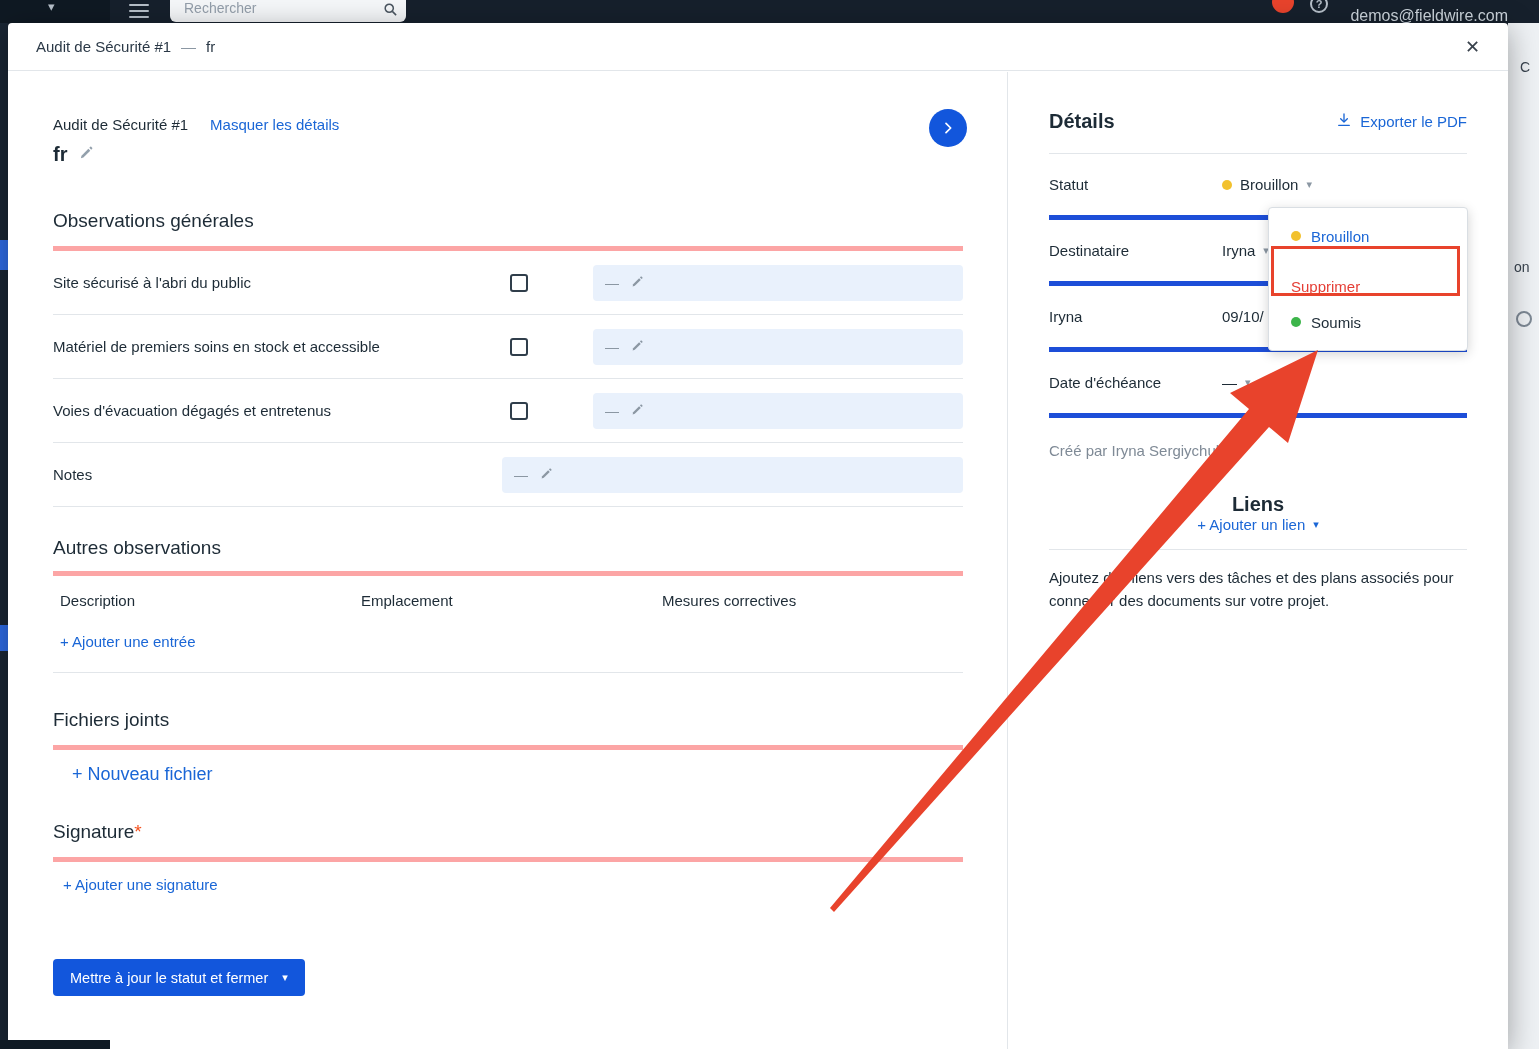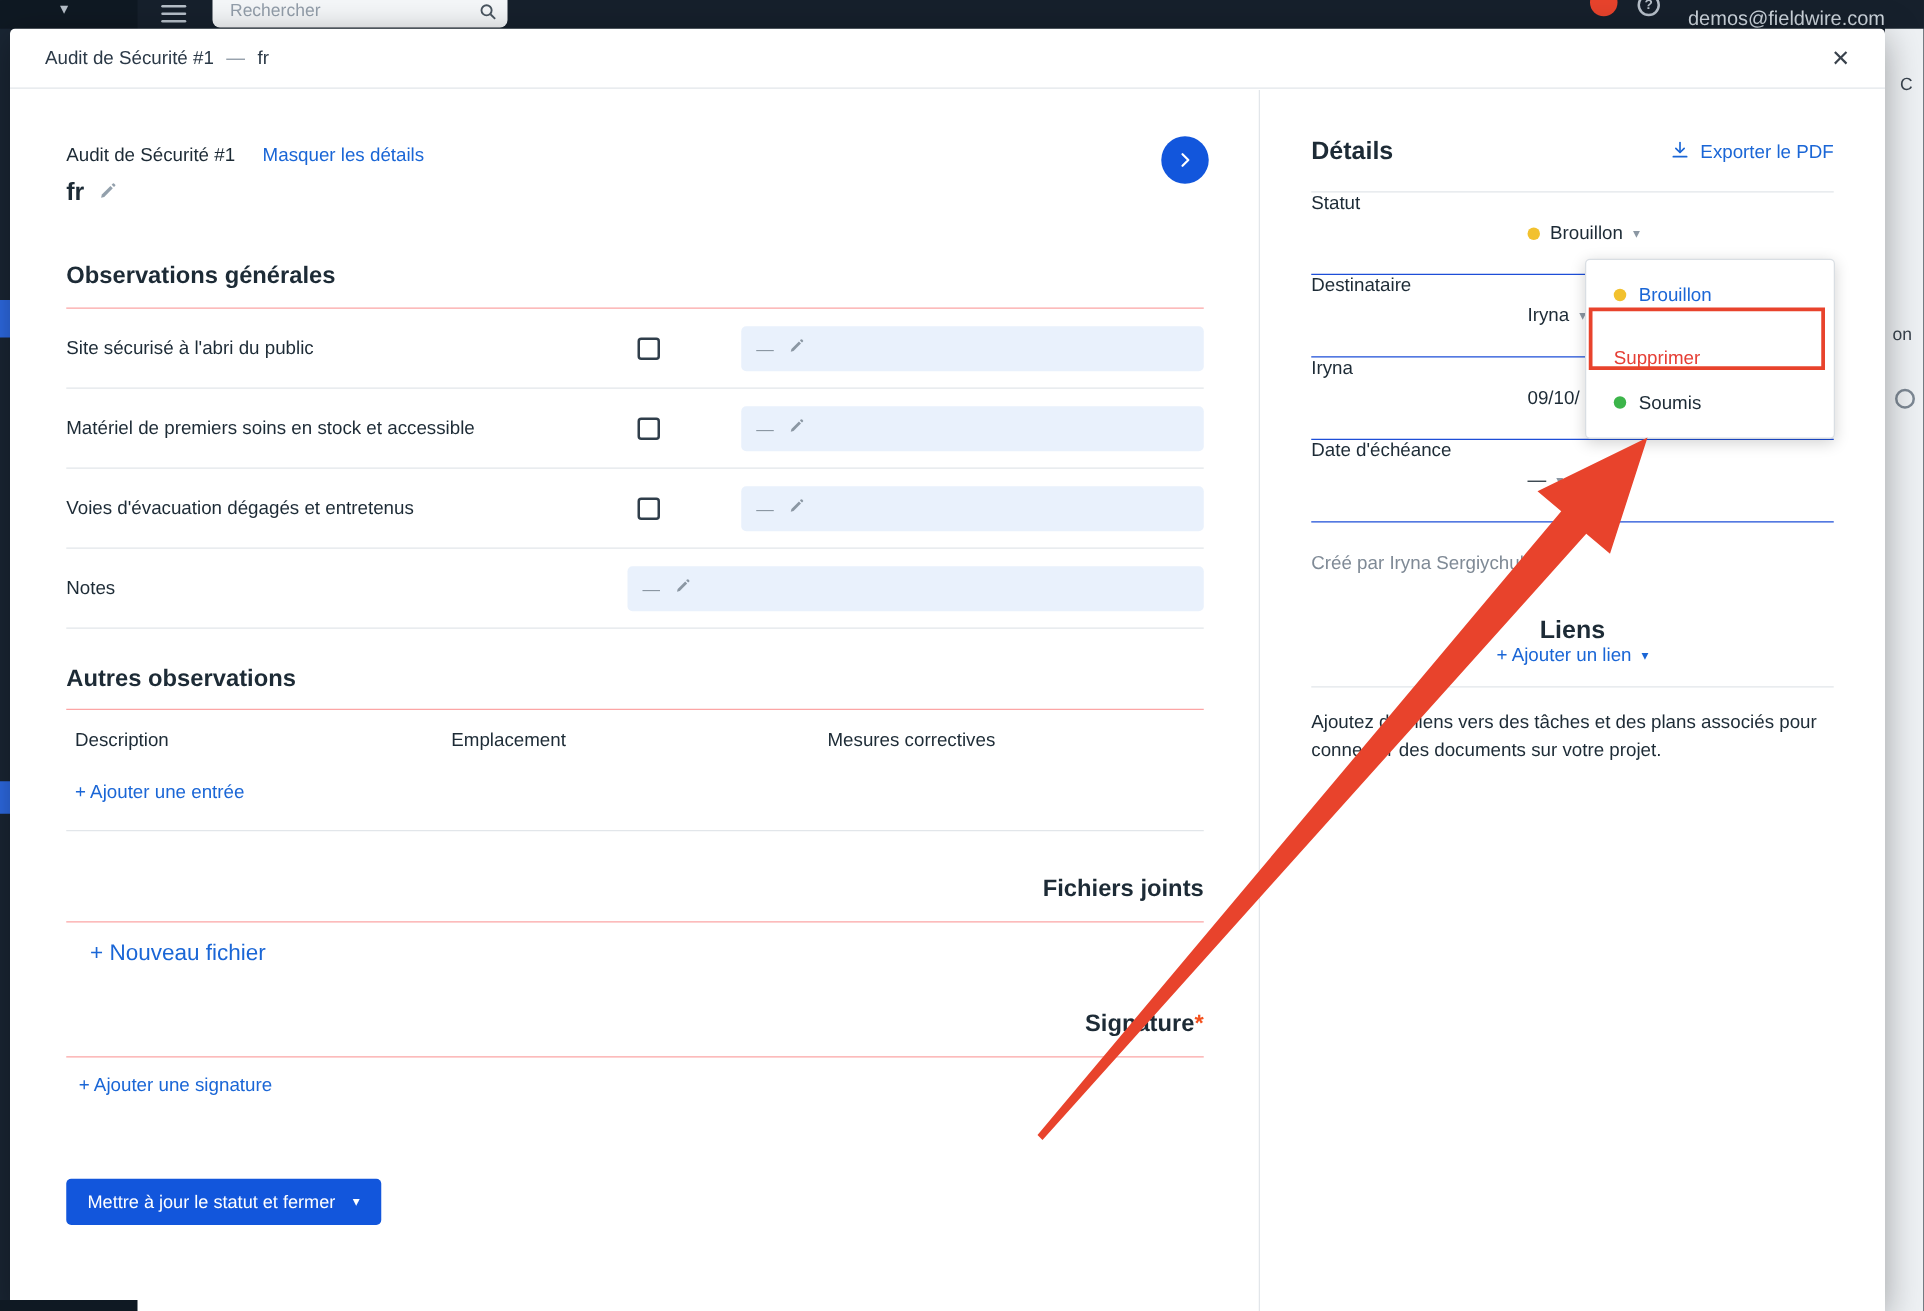--- a/index.html
+++ b/index.html
@@ -40,24 +40,24 @@
   
   .form-col { width:1000px; border-right:1px solid #e2e6ea; padding-left:45px; position:relative; overflow:hidden; }
   .form-inner { width:955px; padding-right:45px; }
   .form-head { padding-top:44px; }
   .title-row { display:flex; align-items:center; gap:22px; font-size:15px; color:#1d2b36; }
   .link { color:#1a66d6; cursor:pointer; }
   .name-row { margin-top:10px; display:flex; align-items:center; gap:12px; }
   .form-name { font-size:20px; font-weight:bold; color:#1d2b36; }
   .next-btn { position:absolute; left:921px; top:37px; width:38px; height:38px; border-radius:50%; background:#1256dc; display:flex; align-items:center; justify-content:center; cursor:pointer; }
 
-  .sec-head { font-size:19px; font-weight:bold; color:#1d2b36; border-bottom:1px solid #fca5a5; }
+  .sec-head { font-size:19px; font-weight:normal; color:#1d2b36; border-bottom:5px solid #fca5a5; }
   .sec-head.m44 { margin-top:44px; padding-bottom:14px; }
   .sec-head.m30 { margin-top:30px; padding-bottom:12px; }
-  .sec-head.m36 { margin-top:36px; padding-bottom:14px;text-align:right; }
+  .sec-head.m36 { margin-top:36px; padding-bottom:14px; }
 
   .check-row { height:64px; display:flex; align-items:center; border-bottom:1px solid #e2e6ea; }
   .check-label { width:457px; font-size:15px; color:#1d2b36; padding-right:12px; }
   .notes-label { width:449px; font-size:15px; color:#1d2b36; }
   .checkbox { width:18px; height:18px; border:2px solid #303e4b; border-radius:3px; background:#fff; flex:none; cursor:pointer; }
   .field { flex:1; margin-left:65px; height:36px; background:#e9f1fc; border-radius:4px; display:flex; align-items:center; padding:0 12px; gap:12px; cursor:text; }
   .field.no-gap { margin-left:0; }
   .field-dash { color:#8b97a3; font-size:14px; }
 
   .table-head { display:flex; padding:16px 0 12px 7px; font-size:15px; color:#1d2b36; }
@@ -68,21 +68,21 @@
   .req-mark { color:#f4511e; }
 
   .update-btn { margin-top:66px; height:37px; background:#1256dc; color:#fff; border:none; border-radius:4px; display:inline-flex; align-items:center; padding:0 17px; gap:14px; font-size:14.5px; font-family:"Liberation Sans", sans-serif; cursor:pointer; }
   .update-btn .caret { color:#fff; font-size:11px; }
 
   
   .details-col { flex:1; padding:0 41px; position:relative; }
   .details-head { margin-top:38px; display:flex; align-items:center; justify-content:space-between; padding-bottom:20px; border-bottom:1px solid #e2e6ea; }
   .h2 { font-size:20px; font-weight:bold; color:#1d2b36; }
   .export-link { display:flex; align-items:center; gap:8px; font-size:15px; color:#1a66d6; cursor:pointer; }
-  .detail-row { height:66px; display:flex; border-bottom:1px solid #1d4ed8; font-size:15px; }
+  .detail-row { height:66px; display:flex; align-items:center; border-bottom:5px solid #1d4ed8; font-size:15px; }
   .detail-label { width:173px; color:#1d2b36; }
   .detail-value { display:flex; align-items:center; gap:8px; color:#1d2b36; cursor:pointer; }
   .dot { width:10px; height:10px; border-radius:50%; flex:none; }
   .dot-yellow { background:#f2c12e; }
   .dot-green { background:#3cb54a; }
   .caret { color:#8b97a3; font-size:11px; }
   .created-by { margin-top:24px; font-size:15px; color:#7f8a96; }
   .links-head { margin-top:34px; display:flex; align-items:center; justify-content:space-between; padding-bottom:16px; border-bottom:1px solid #e2e6ea;flex-direction:column; }
   .add-link { display:flex; align-items:center; gap:8px; font-size:15px; color:#1a66d6; cursor:pointer; }
   .add-link .caret { color:#1a66d6; }

